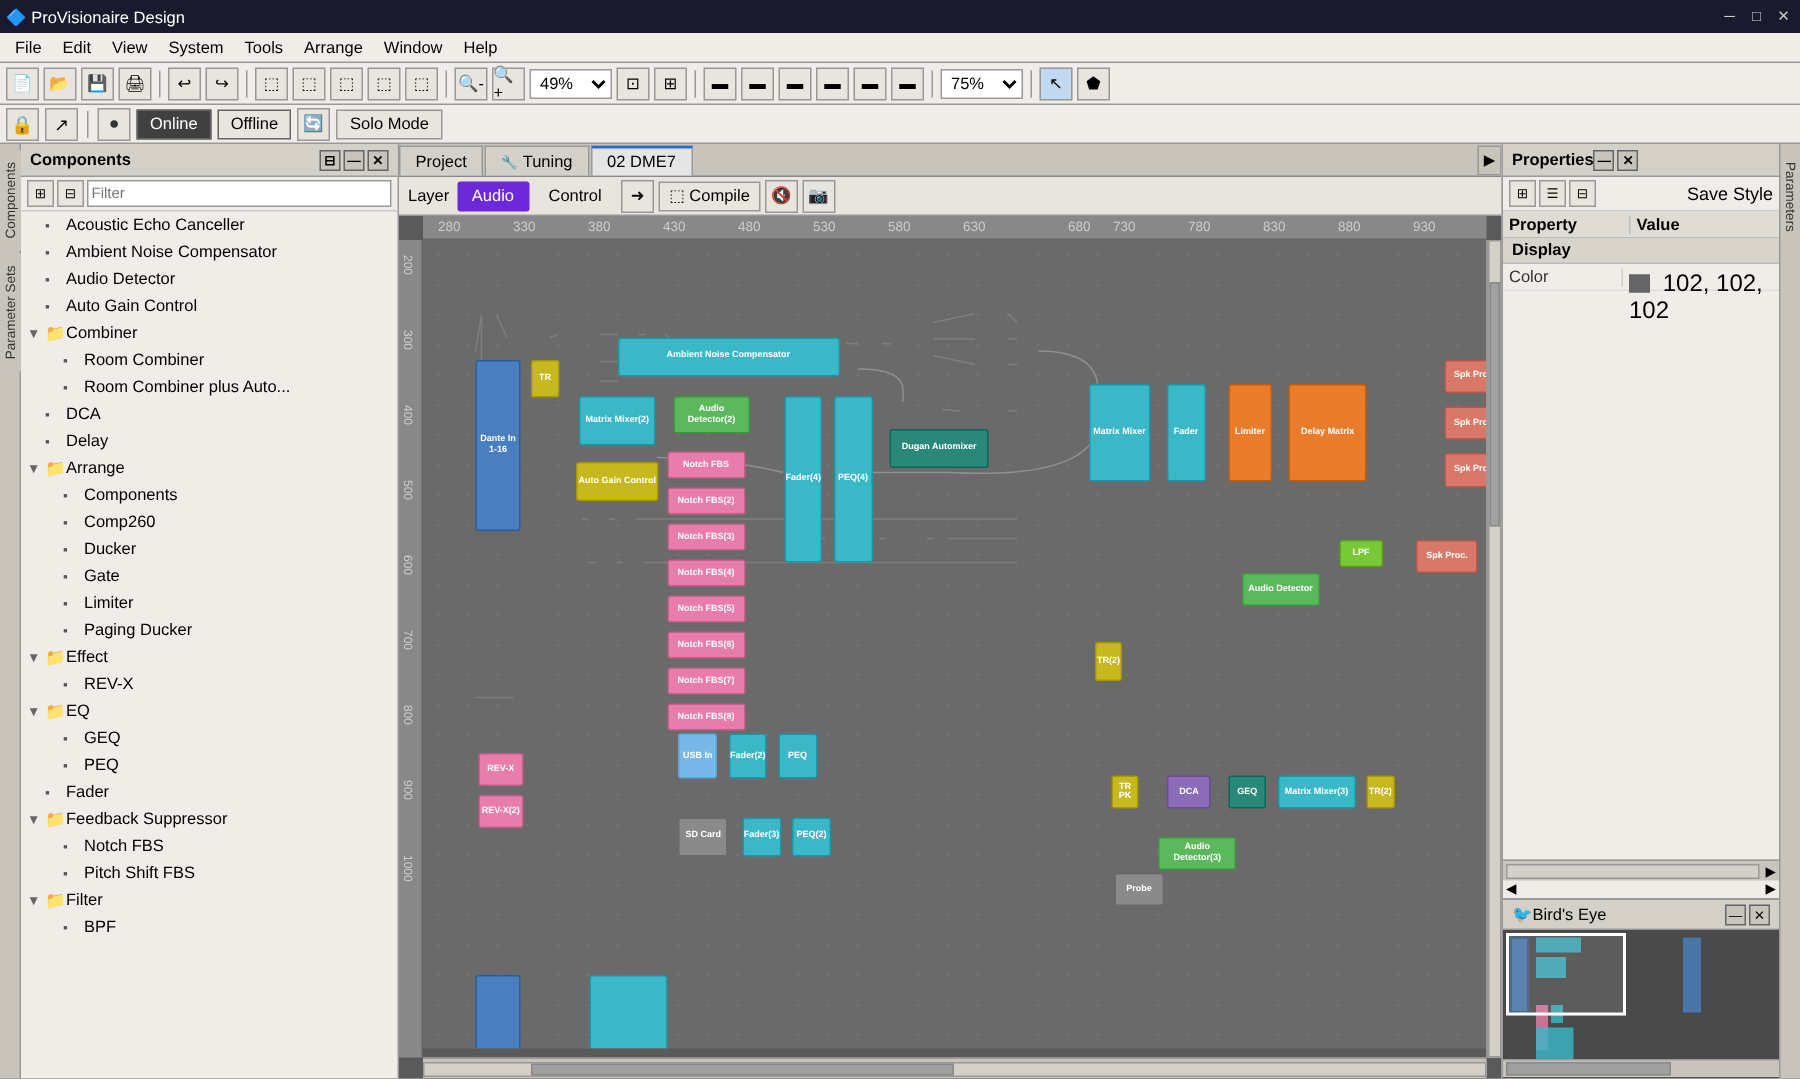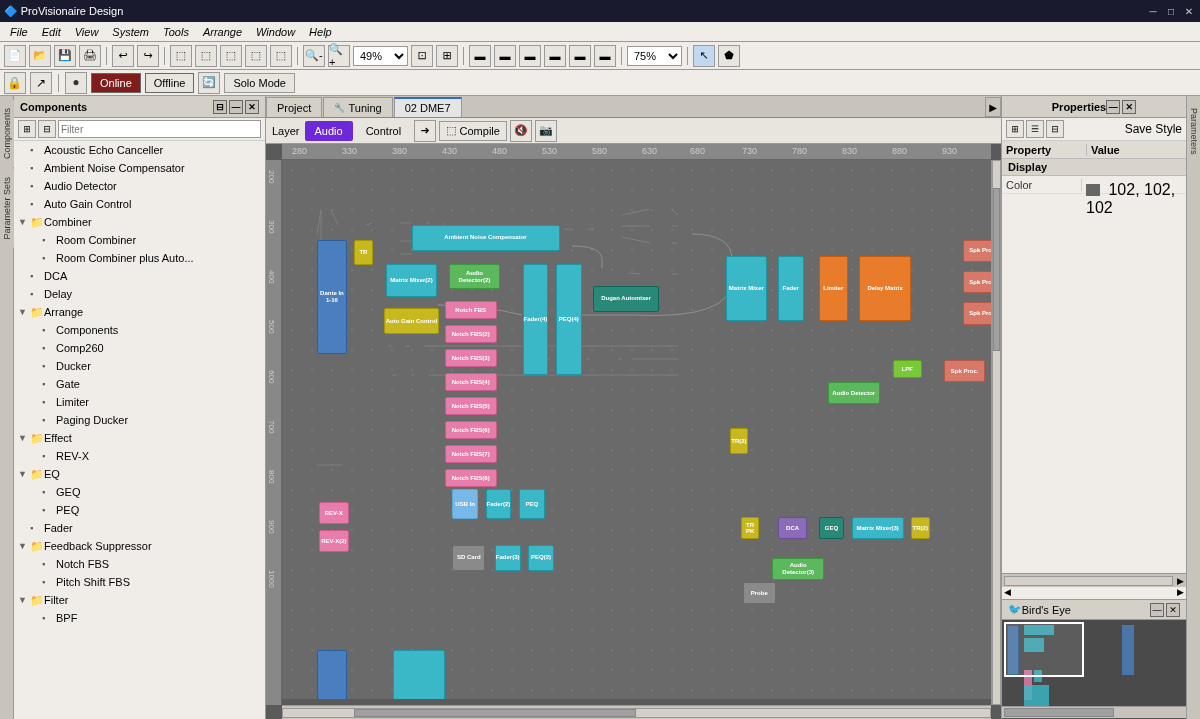--- a/index.html
+++ b/index.html
@@ -30,21 +30,20 @@
       align-items: center;
       padding: 0 4px;
       gap: 2px;
       border-bottom: 1px solid #999;
     }
     .menu-item {
       padding: 2px 6px;
       font-size: 11px;
       cursor: pointer;
       color: #000;
-      font-style: italic;
     }
 
     
     #toolbar {
       background: #f0ede8;
       height: 28px;
       display: flex;
       align-items: center;
       padding: 2px 4px;
       gap: 3px;
@@ -83,21 +82,21 @@
       border: 1px solid #999;
       display: inline-flex; align-items: center; justify-content: center;
       font-size: 12px; cursor: pointer;
     }
     .mode-btn {
       height: 20px; padding: 0 8px;
       border: 1px solid #666;
       font-size: 11px; cursor: pointer;
       display: inline-flex; align-items: center;
     }
-    .mode-online { background: #7f1d1d; color: white; }
+    .mode-online { background: #404040; color: white; }
     .mode-offline { background: #e8e4de; color: #000; }
     .mode-solo { background: #e8e4de; color: #000; border: 1px solid #999; }
 
     
     #main {
       display: flex;
       height: calc(719px - 22px - 20px - 28px - 26px);
     }
 
     
@@ -356,21 +355,21 @@
       background: #f0ede8;
       border-left: 1px solid #999;
       display: flex;
       flex-direction: column;
     }
     #properties-header {
       background: #d4d0c8;
       height: 22px;
       display: flex;
       align-items: center;
-      justify-content: center;
+      justify-content: flex-start;
       padding: 0 6px;
       border-bottom: 1px solid #999;
       font-size: 11px; font-weight: bold;
     }
     #properties-toolbar {
       display: flex; align-items: center; gap: 2px;
       padding: 2px 4px;
       border-bottom: 1px solid #ccc;
     }
     #properties-table {
@@ -760,21 +759,21 @@
 
       <div id="ruler-h" style="position:absolute;top:0;left:16px;right:10px;height:16px;background:#888;border-bottom:1px solid #666;">
         <div class="ruler-mark" style="left:10px;">280</div>
         <div class="ruler-mark" style="left:60px;">330</div>
         <div class="ruler-mark" style="left:110px;">380</div>
         <div class="ruler-mark" style="left:160px;">430</div>
         <div class="ruler-mark" style="left:210px;">480</div>
         <div class="ruler-mark" style="left:260px;">530</div>
         <div class="ruler-mark" style="left:310px;">580</div>
         <div class="ruler-mark" style="left:360px;">630</div>
-        <div class="ruler-mark" style="left:408px;">680</div>
+        <div class="ruler-mark" style="left:430px;">680</div>
         <div class="ruler-mark" style="left:460px;">730</div>
         <div class="ruler-mark" style="left:510px;">780</div>
         <div class="ruler-mark" style="left:560px;">830</div>
         <div class="ruler-mark" style="left:610px;">880</div>
         <div class="ruler-mark" style="left:660px;">930</div>
 
       </div>
 
       <div id="ruler-v" style="position:absolute;top:16px;left:0;width:16px;bottom:14px;background:#888;border-right:1px solid #666;font-size:8px;color:#ccc;">
         <div style="position:absolute;top:10px;left:1px;writing-mode:vertical-rl;font-size:8px;color:#ccc;">200</div>

